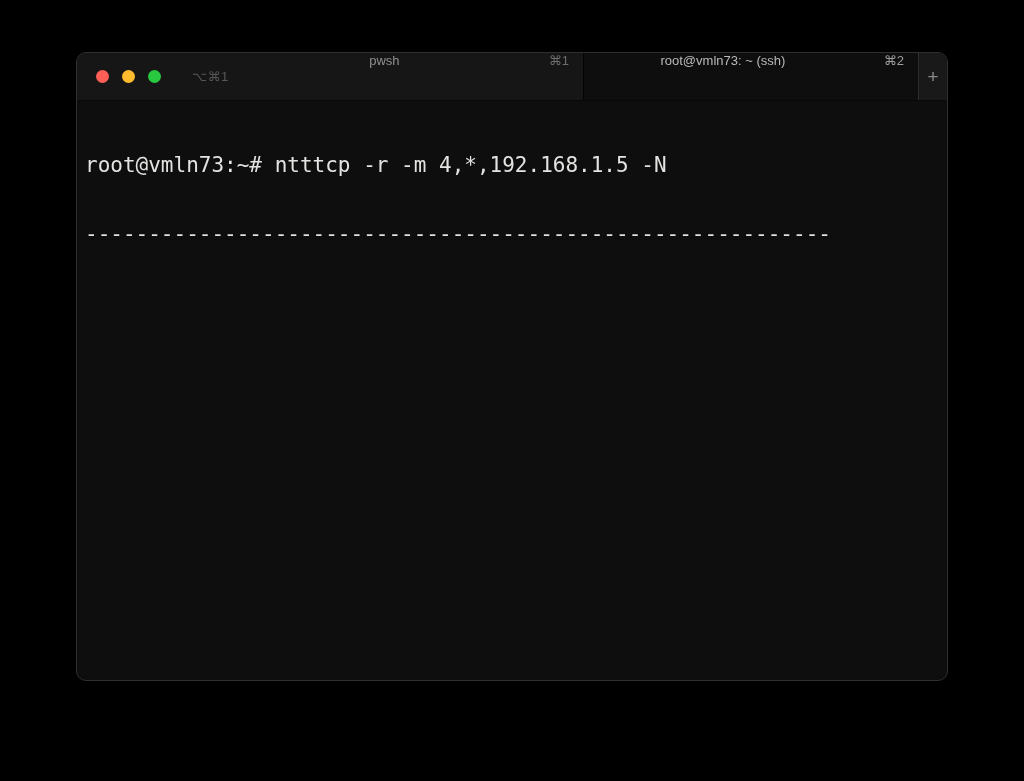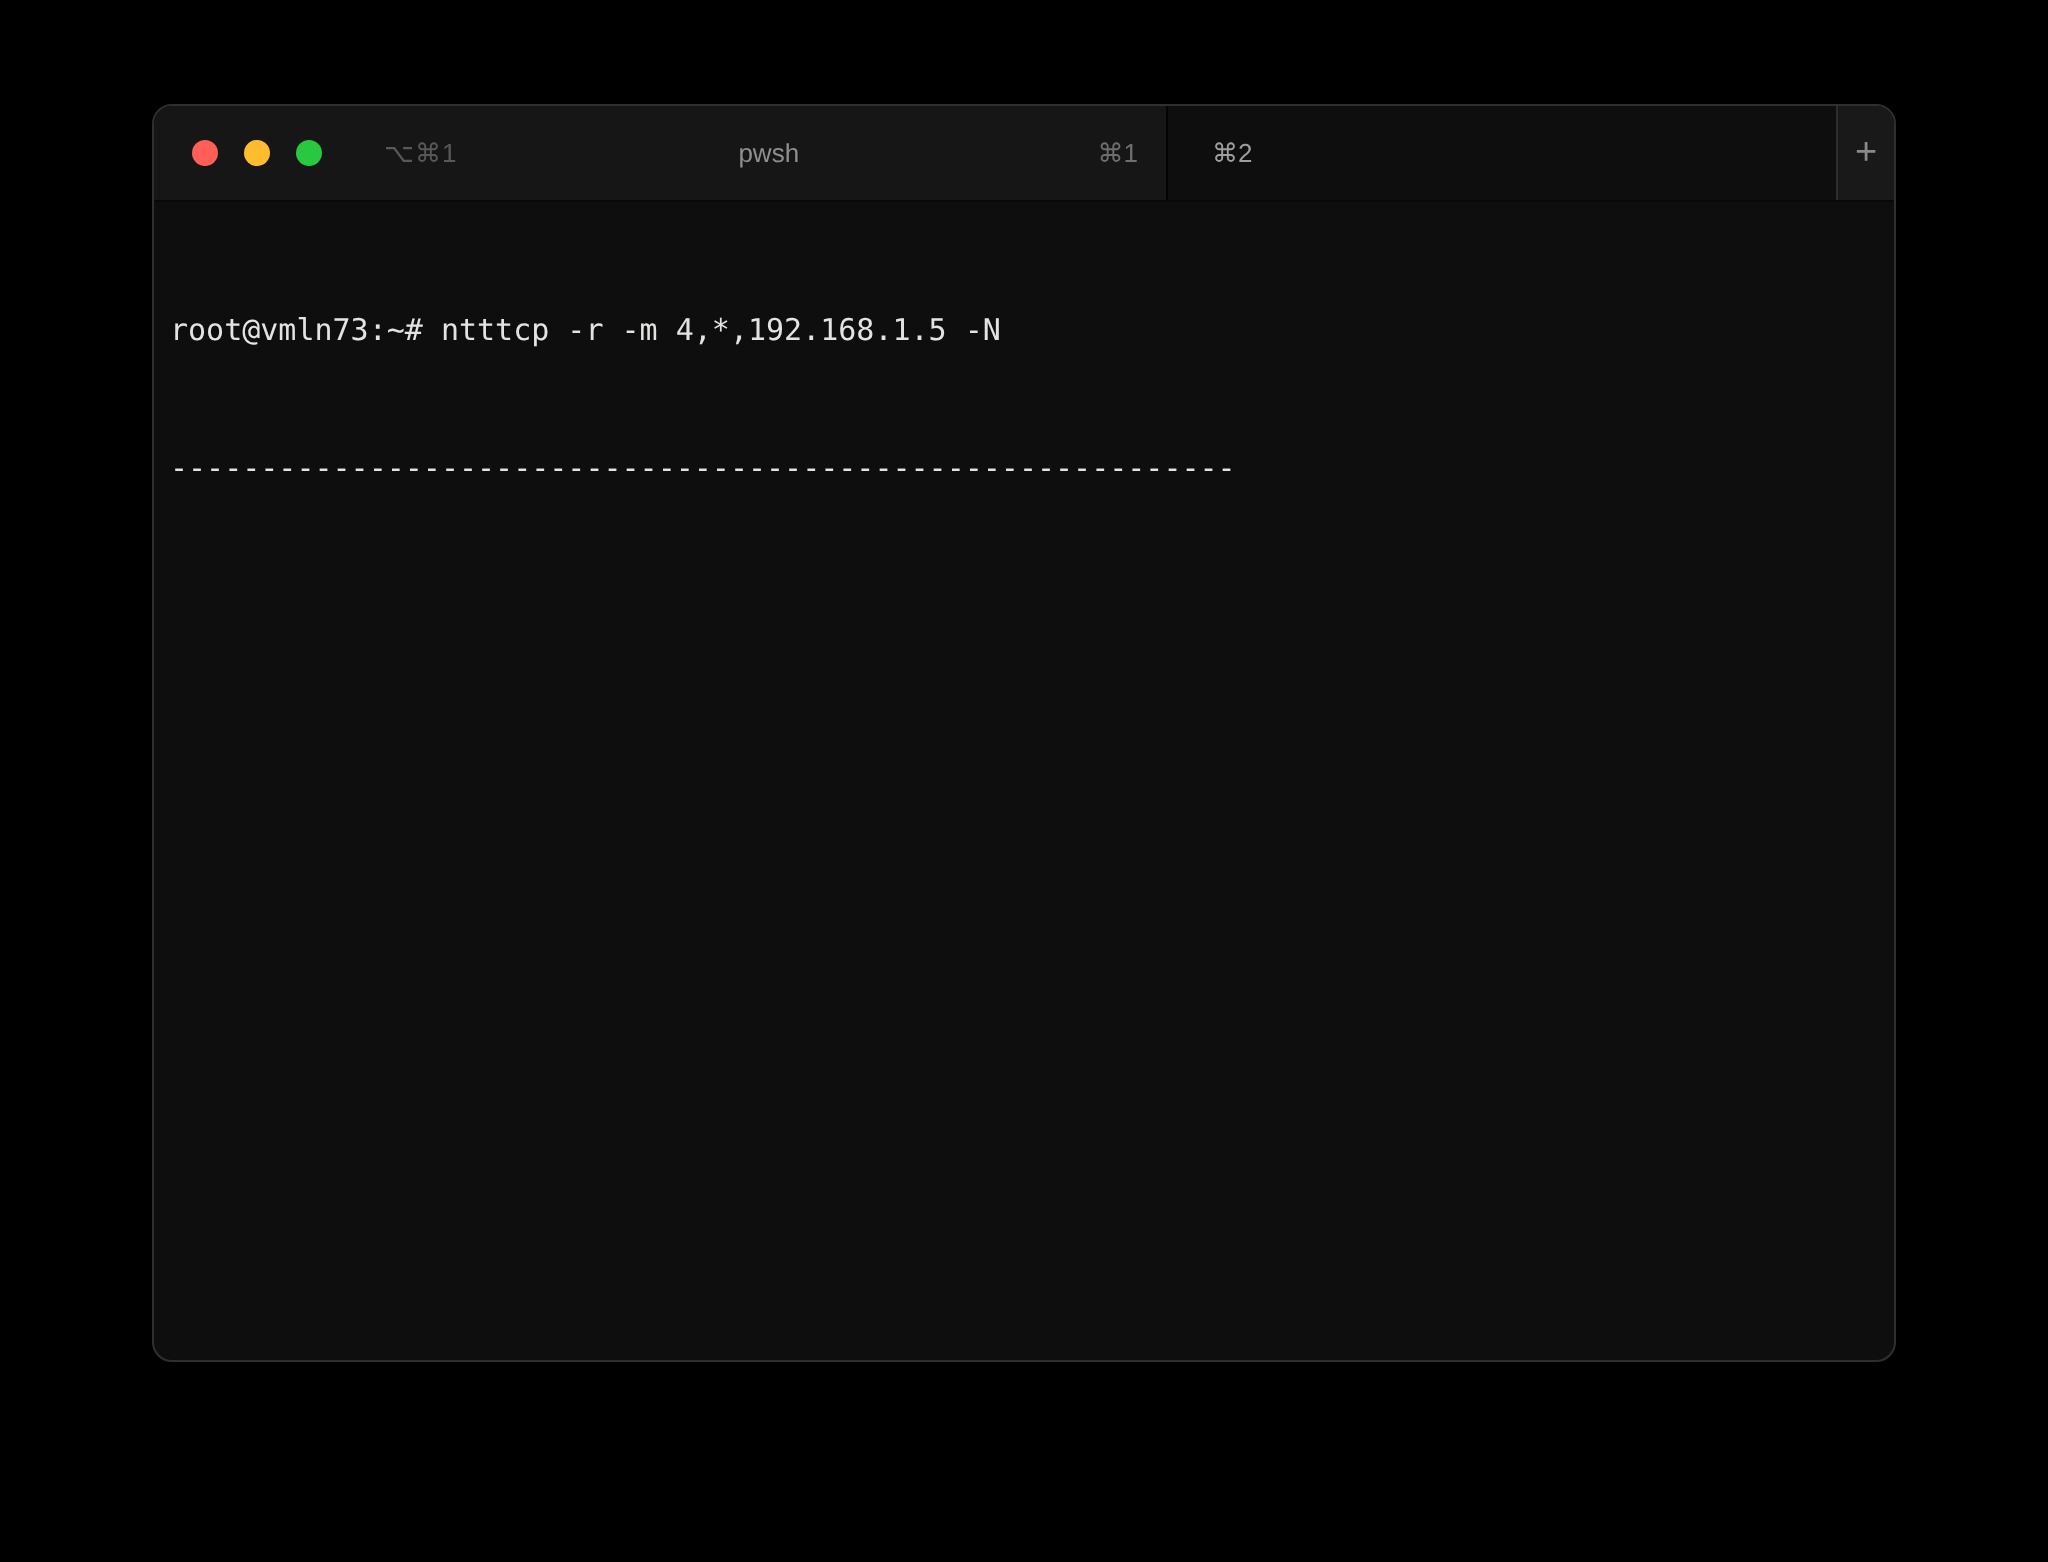--- a/index.html
+++ b/index.html
@@ -54,21 +54,20 @@
   .win-shortcut {
     margin-left: 18px;
     font-size: 13px;
     color: #585858;
     letter-spacing: 0.5px;
     white-space: nowrap;
   }
 
   .tab {
     display: flex;
-    align-items: center;
     padding: 0 14px;
     cursor: default;
     gap: 28px;
   }
   .tab .tab-title {
     flex: 1;
     text-align: center;
     font-size: 13px;
     white-space: nowrap;
     overflow: hidden;
@@ -106,21 +105,21 @@
     color: #8a8a8a;
     font-size: 19px;
     font-weight: 300;
     cursor: default;
   }
 
   
   .term {
     padding: 7px 8px;
     font-family: "DejaVu Sans Mono", "Liberation Mono", monospace;
-    font-size: 15px;
+    font-size: 21px;
     line-height: 23px;
     color: #e3e3e1;
     white-space: pre;
     height: calc(100% - 48px);
   }
   .tline { min-height: 23px; }
   .cursor {
     background: #b9b9b9;
     color: #101010;
   }
@@ -138,20 +137,21 @@
         <span class="dot green"></span>
         <span class="win-shortcut">⌥⌘1</span>
       </div>
 
       <div class="tab inactive">
         <span class="tab-title">pwsh</span>
         <span class="tab-shortcut">⌘1</span>
       </div>
 
       <div class="tab active">
+        <span class="tab-title">root@vmln73: ~ (ssh)</span>
         <span class="tab-shortcut">⌘2</span>
       </div>
 
       <div class="newtab">
         <span>+</span>
       </div>
     </div>
 
     <div class="term">
       <div class="tline">root@vmln73:~# ntttcp -r -m 4,*,192.168.1.5 -N</div>

